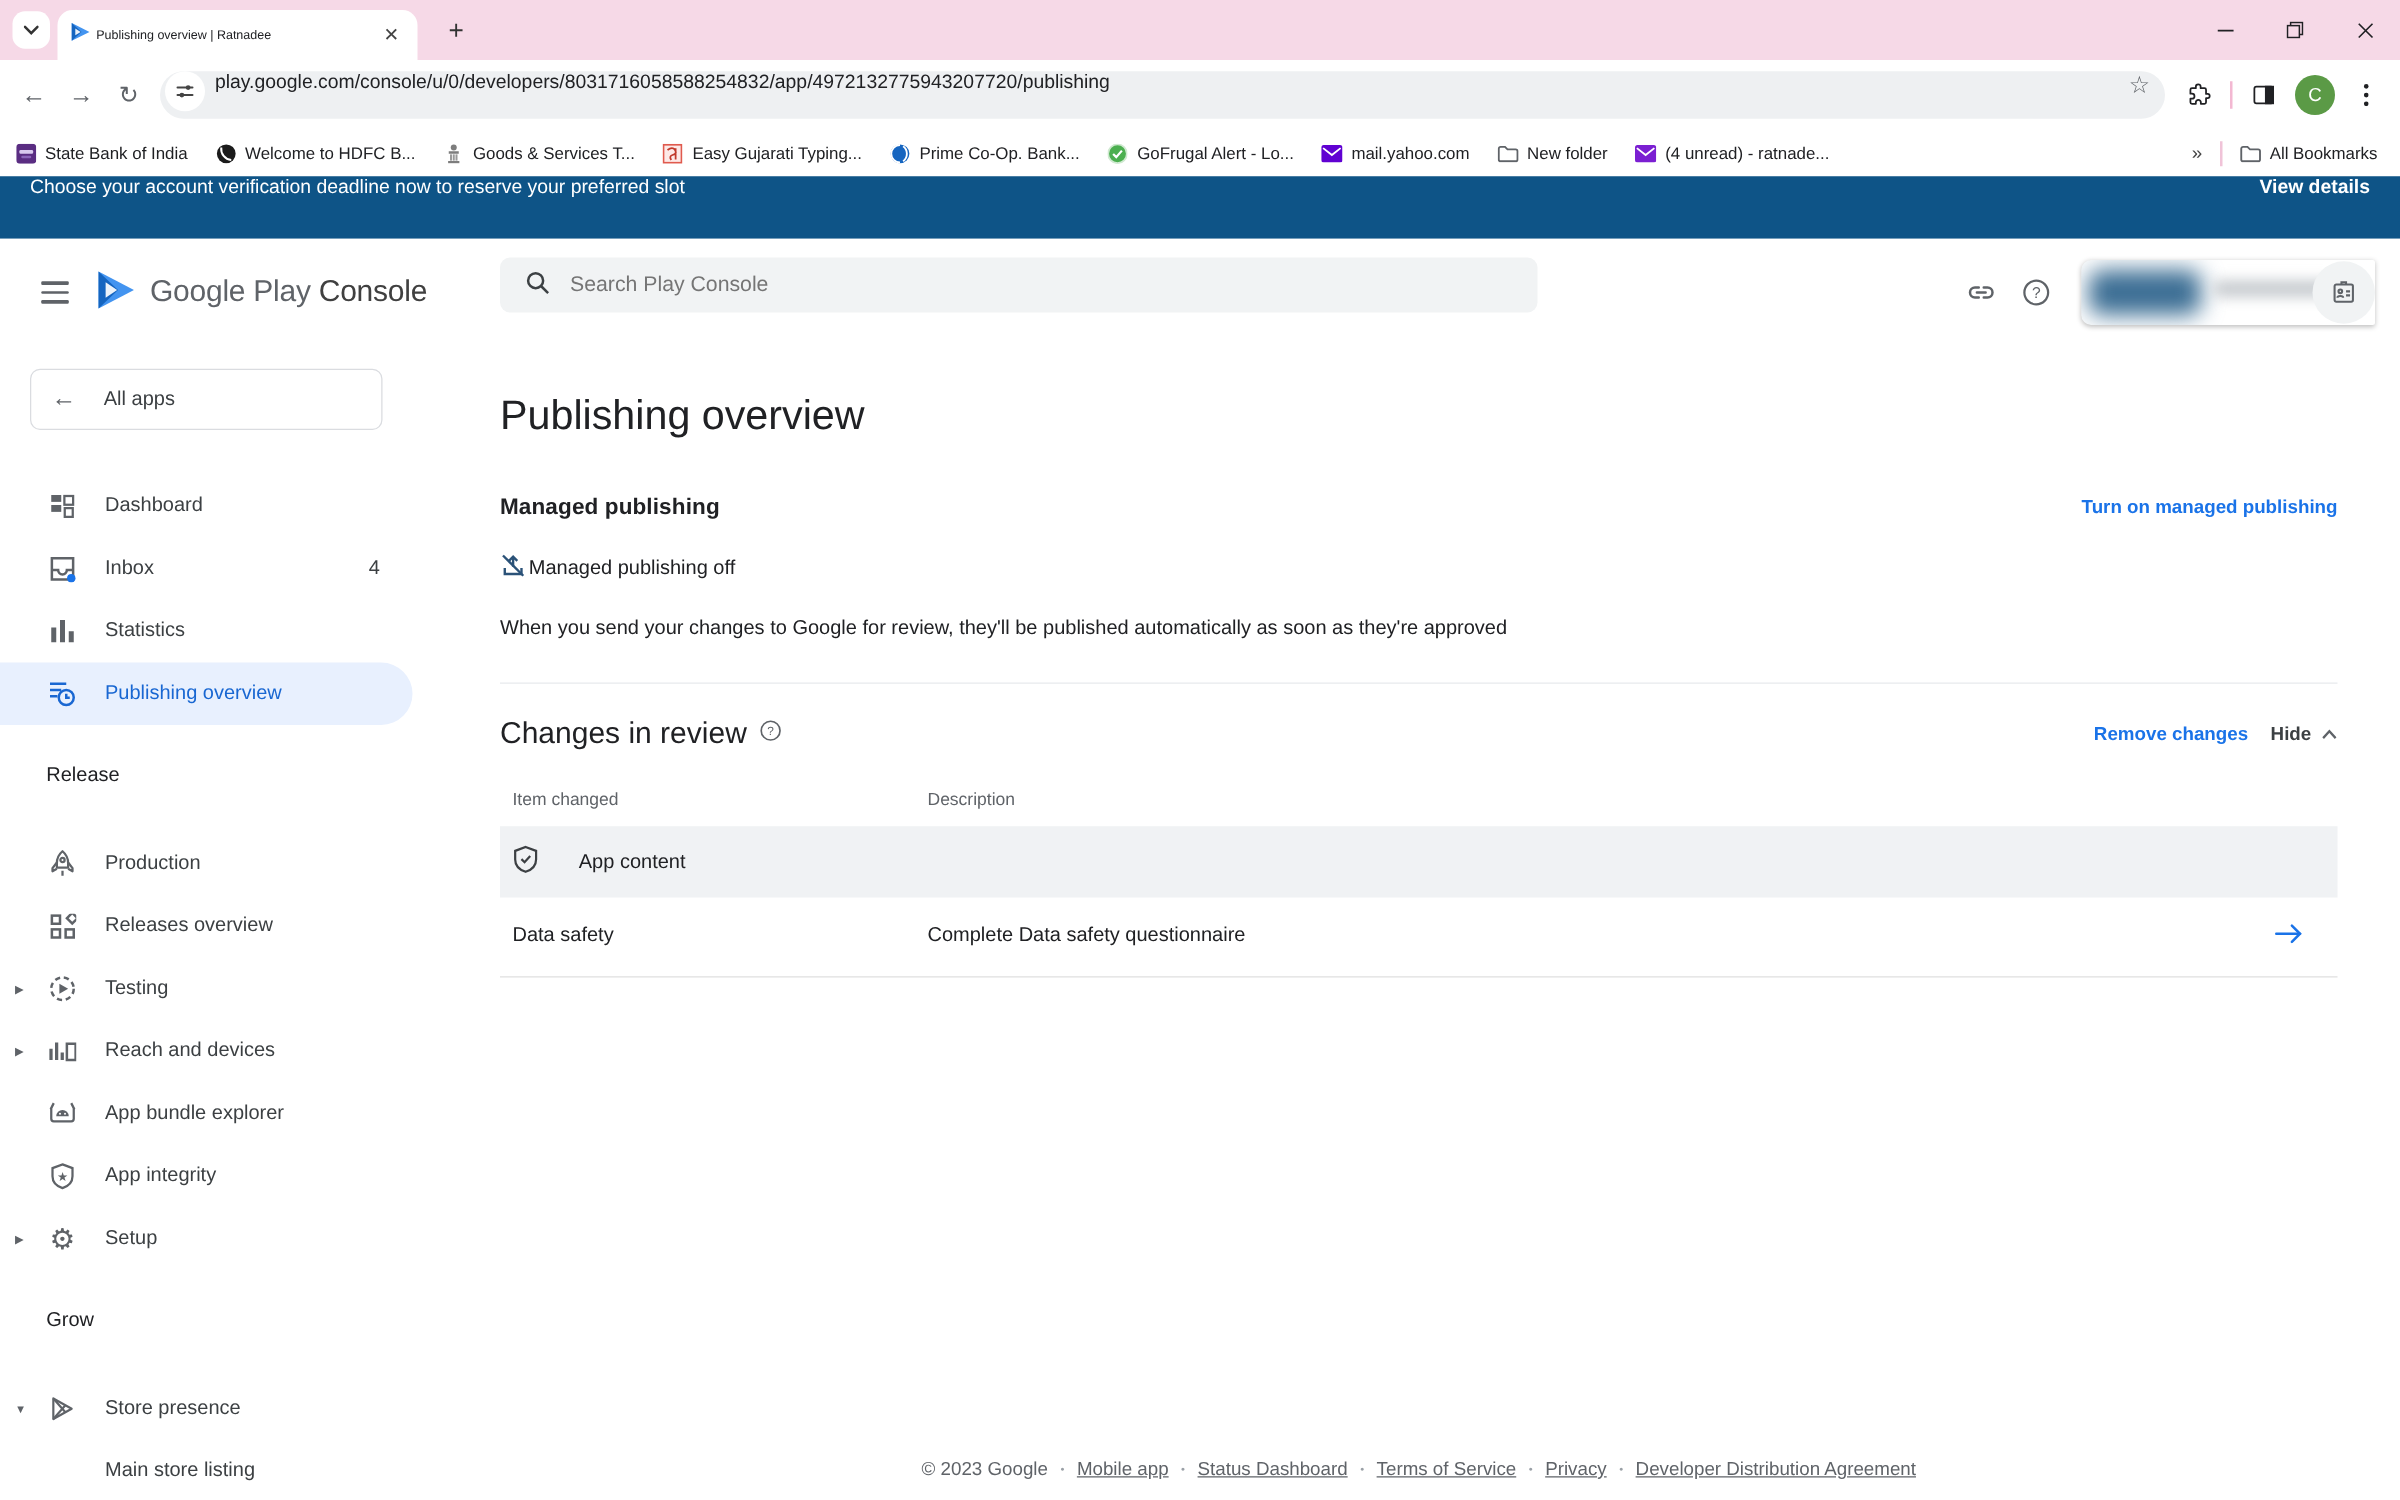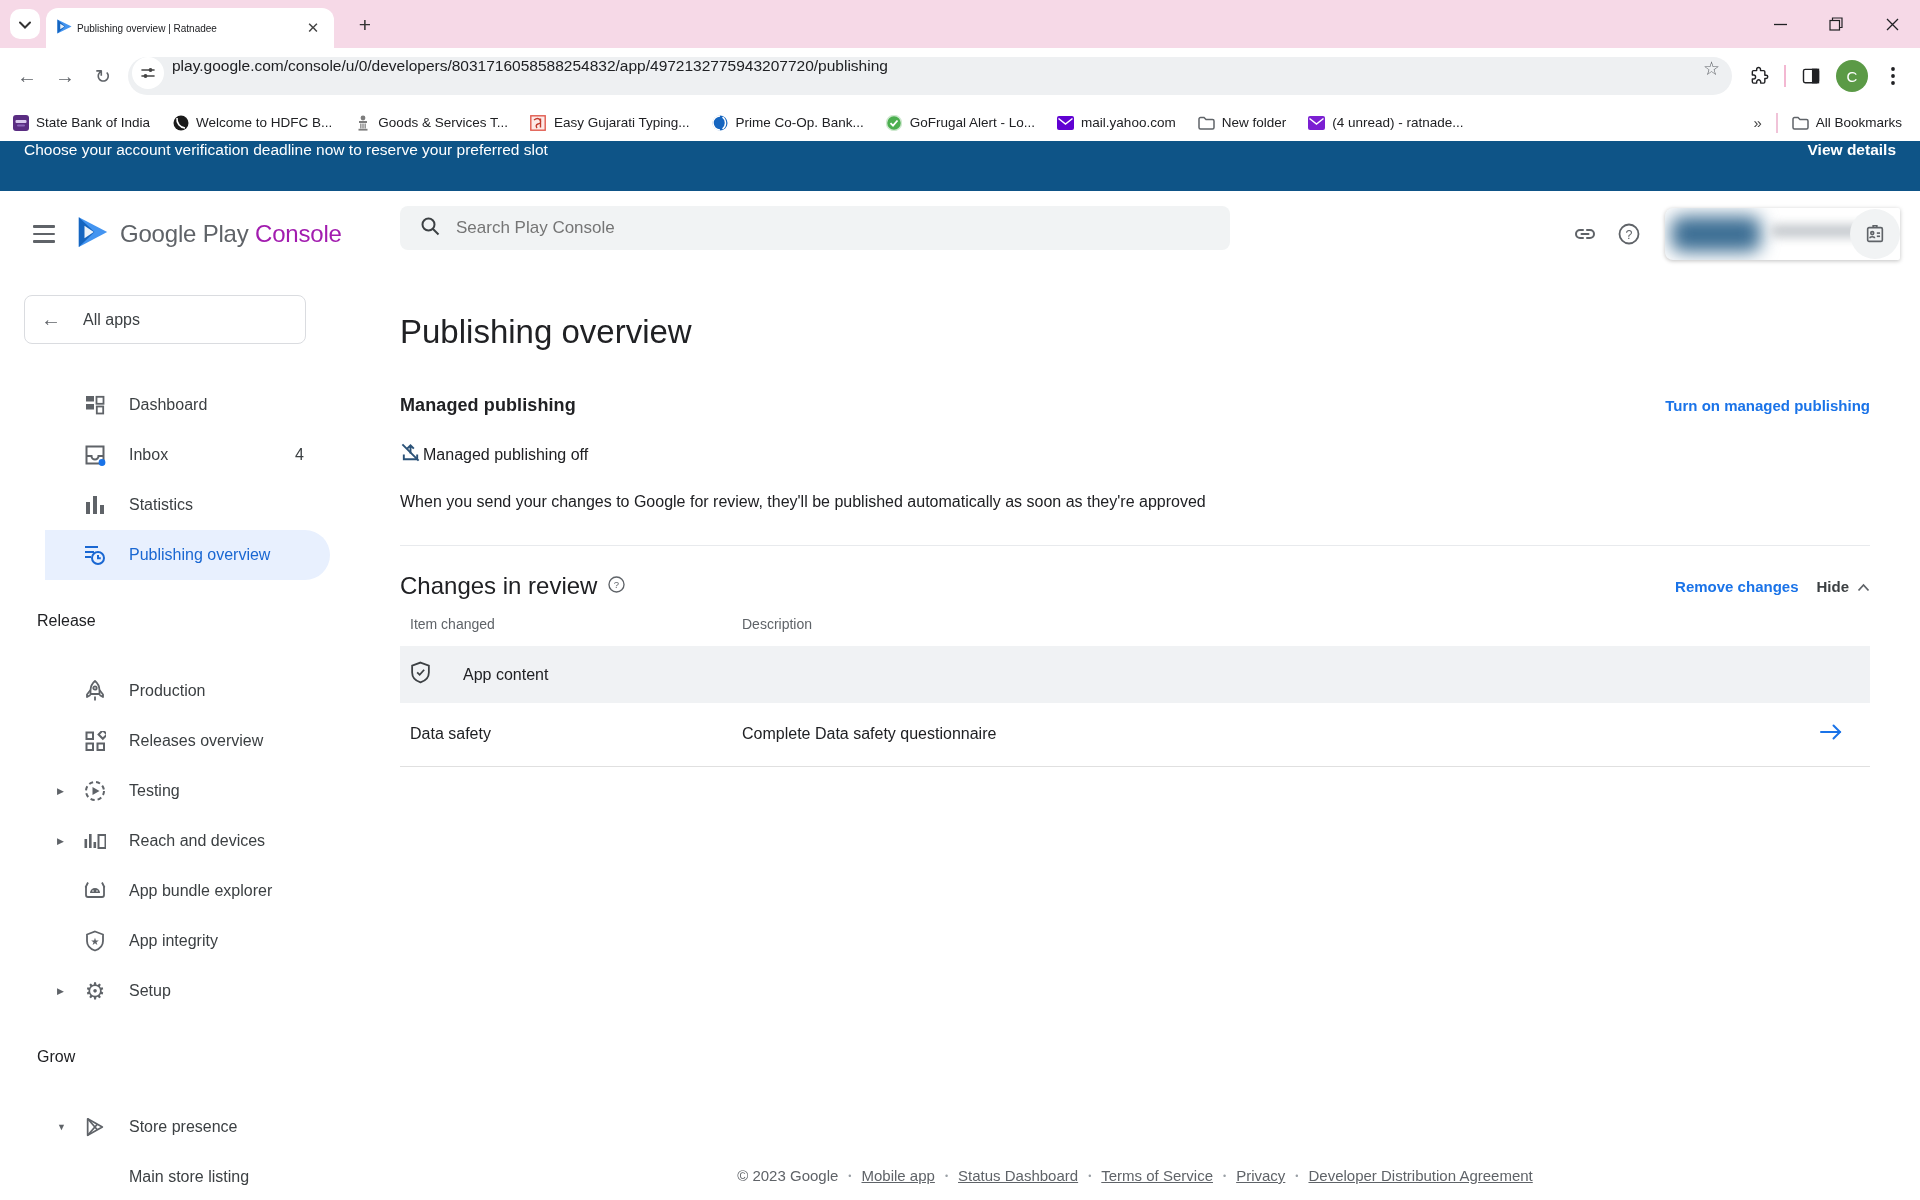--- a/index.html
+++ b/index.html
@@ -46,21 +46,21 @@
     justify-content:space-between; padding:0 24px; font-size:15.5px; }
   .banner-action { font-weight:bold; font-size:15.5px; }
 
   
   .app-header { height:86px; background:#fff; display:flex; align-items:center; position:relative; }
   .hamburger { width:44px; height:44px; margin-left:22px; display:flex; flex-direction:column;
     justify-content:center; gap:5px; align-items:center; }
   .hamburger i { display:block; width:22px; height:2.4px; background:#5f6368; border-radius:1px; }
   .logo { display:flex; align-items:center; margin-left:10px; }
   .logo-text { font-size:24px; letter-spacing:-0.2px; margin-left:10px; color:#5f6368; }
-  .logo-text .console { color:#a21caf; }
+  .logo-text .console { color:#404040; }
   .app-search { position:absolute; left:400px; top:15px; width:830px; height:44px; background:#f1f3f4;
     border-radius:8px; display:flex; align-items:center; padding:0 20px; }
   .app-search input { border:0; outline:0; background:transparent; font-size:17px; color:#5f6368;
     margin-left:16px; width:100%; font-family:inherit; }
   .hdr-right { position:absolute; right:20px; top:0; height:86px; display:flex; align-items:center; }
   .hdr-ico { width:44px; height:44px; display:flex; align-items:center; justify-content:center; color:#5f6368; }
   .account-chip { width:235px; height:52px; background:#fff; border-radius:8px 2px 2px 8px;
     box-shadow:0 1px 4px rgba(0,0,0,.25); margin-left:14px; position:relative; overflow:hidden; }
   .account-chip .blur1 { position:absolute; left:6px; top:8px; width:90px; height:36px; background:#3c6e94;
     border-radius:10px; filter:blur(9px); }
@@ -68,21 +68,21 @@
     border-radius:7px; filter:blur(5px); }
   .idbadge { position:absolute; right:0px; top:18px; width:50px; height:50px; border-radius:50%;
     background:#f1f3f4; display:flex; align-items:center; justify-content:center; color:#5f6368; }
 
   
   .app-body { display:flex; height:921px; }
   .sidebar { width:330px; flex:none; padding-top:18px; }
   .allapps { margin:0 24px; height:49px; border:1px solid #dadce0; border-radius:8px; display:flex;
     align-items:center; padding:0 16px; font-size:16px; color:#3c4043; }
   .allapps .arr { font-size:20px; color:#5f6368; margin-right:22px; }
-  .nav { margin-top:36px;padding-left:45px; }
+  .nav { margin-top:36px; }
   .nav-item { height:50px; display:flex; align-items:center; font-size:16px; color:#3c4043; position:relative; }
   .nav-item .exp { position:absolute; left:12px; font-size:9px; color:#5f6368; }
   .nav-item .nico { width:24px; margin-left:38px; margin-right:22px; display:flex; justify-content:center;
     align-items:center; color:#5f6368; flex:none; }
   .nav-item .count { position:absolute; right:26px; font-size:16px; color:#3c4043; }
   .nav-item.selected { background:#e8f0fe; border-radius:0 28px 28px 0; color:#1967d2; }
   .nav-item.selected .nico { color:#1967d2; }
   .sec-label { margin:32px 0 14px 37px; font-size:16px; color:#202124; }
   .nav-item.child { padding-left:84px; }
   .gear-glyph { font-size:23px; line-height:1; }
@@ -101,21 +101,21 @@
   .mp-desc { margin-top:26px; font-size:16px; color:#202124; }
 
   .divider { margin-top:34px; border-top:1px solid #e8eaed; }
 
   .cir-head { margin-top:26px; display:flex; justify-content:space-between; align-items:center; }
   .cir-title-wrap { display:flex; align-items:center; gap:10px; }
   .cir-title { font-size:24px; color:#202124; font-weight:400; }
   .cir-actions { display:flex; align-items:center; gap:18px; font-size:15px; }
   .hide-wrap { display:flex; align-items:center; gap:8px; color:#3c4043; font-weight:700; }
 
-  table.cir { width:100%; margin-top:16px; border-collapse:collapse; }
+  table.cir { width:100%; margin-top:30px; border-collapse:collapse; }
   table.cir th { text-align:left; font-weight:400; font-size:14px; color:#5f6368; padding:0 0 14px 10px; }
   th.col-item { width:332px; }
   .group-row td { background:#f0f2f4; height:57px; font-size:16px; color:#202124; padding-left:10px; }
   .group-cell { display:flex; align-items:center; gap:32px; }
   .data-row td { height:63px; font-size:16px; color:#202124; border-bottom:1px solid #e0e0e0; padding-left:10px; }
   .row-arrow { text-align:right; padding-right:28px !important; }
 
   .footer { position:absolute; left:70px; right:50px; top:890px; display:flex; justify-content:center;
     align-items:center; font-size:15px; color:#5f6368; flex-wrap:nowrap; }
   .footer a { color:#5f6368; text-decoration:underline; white-space:nowrap; }

